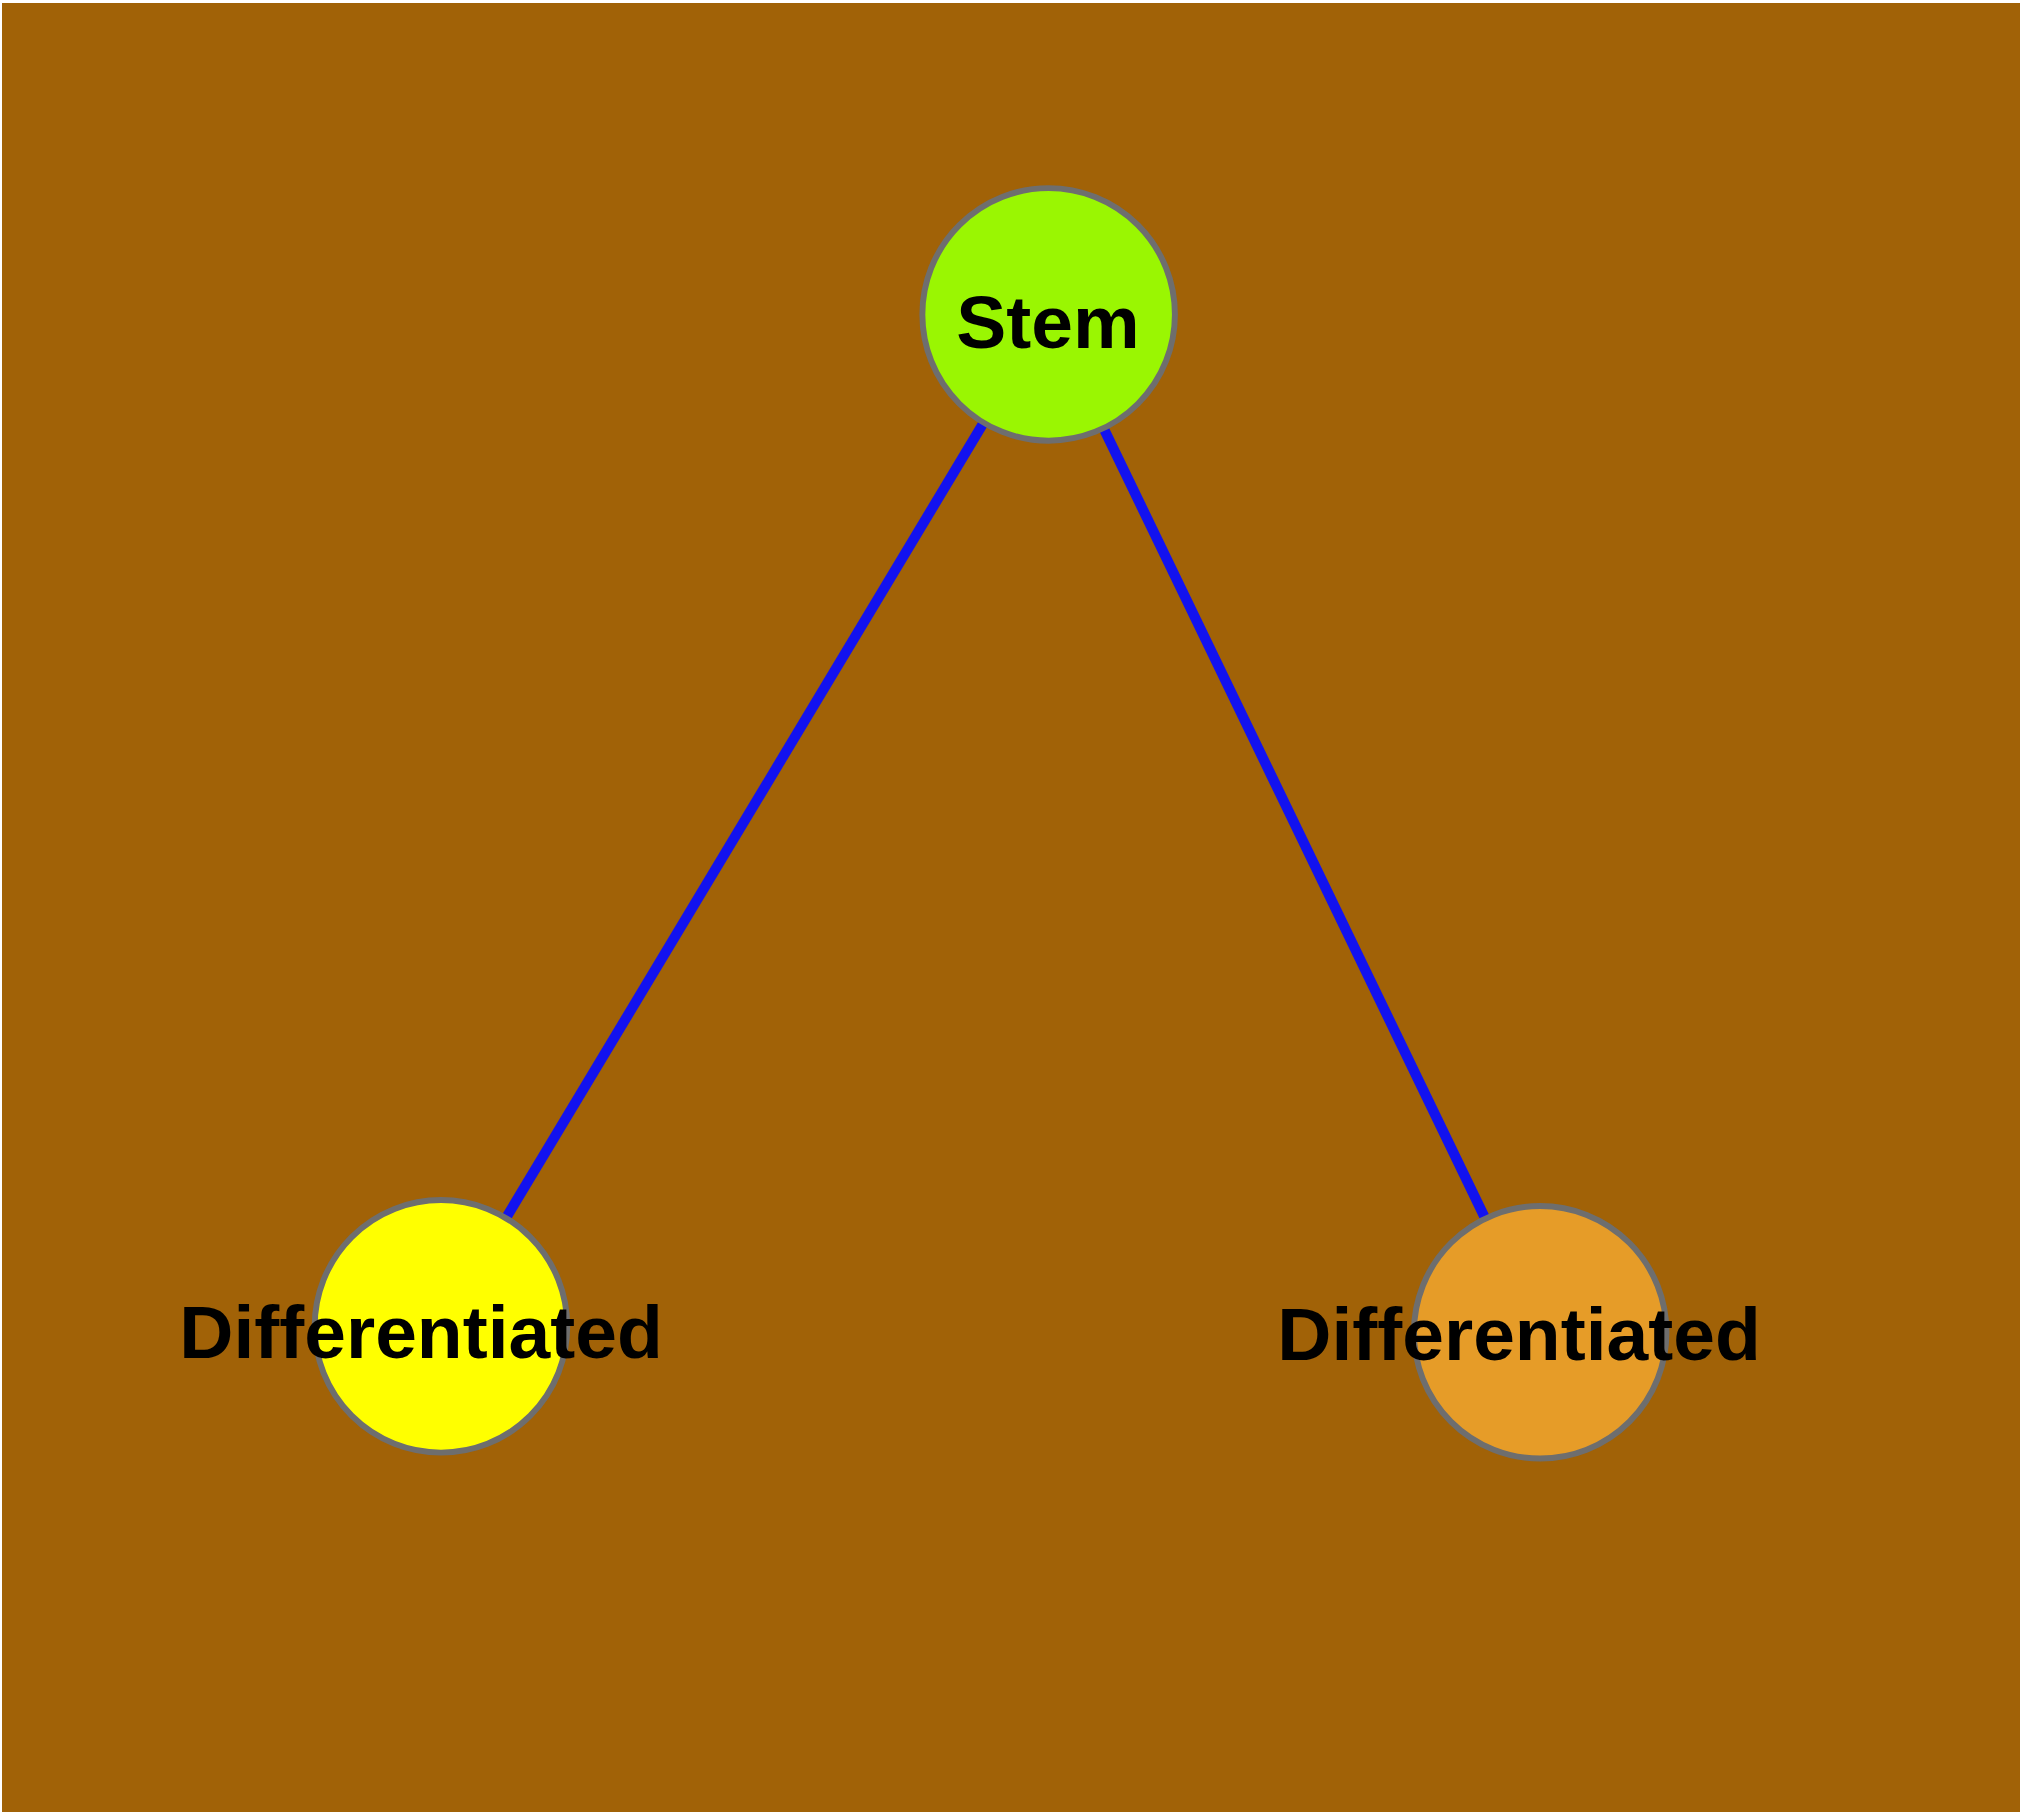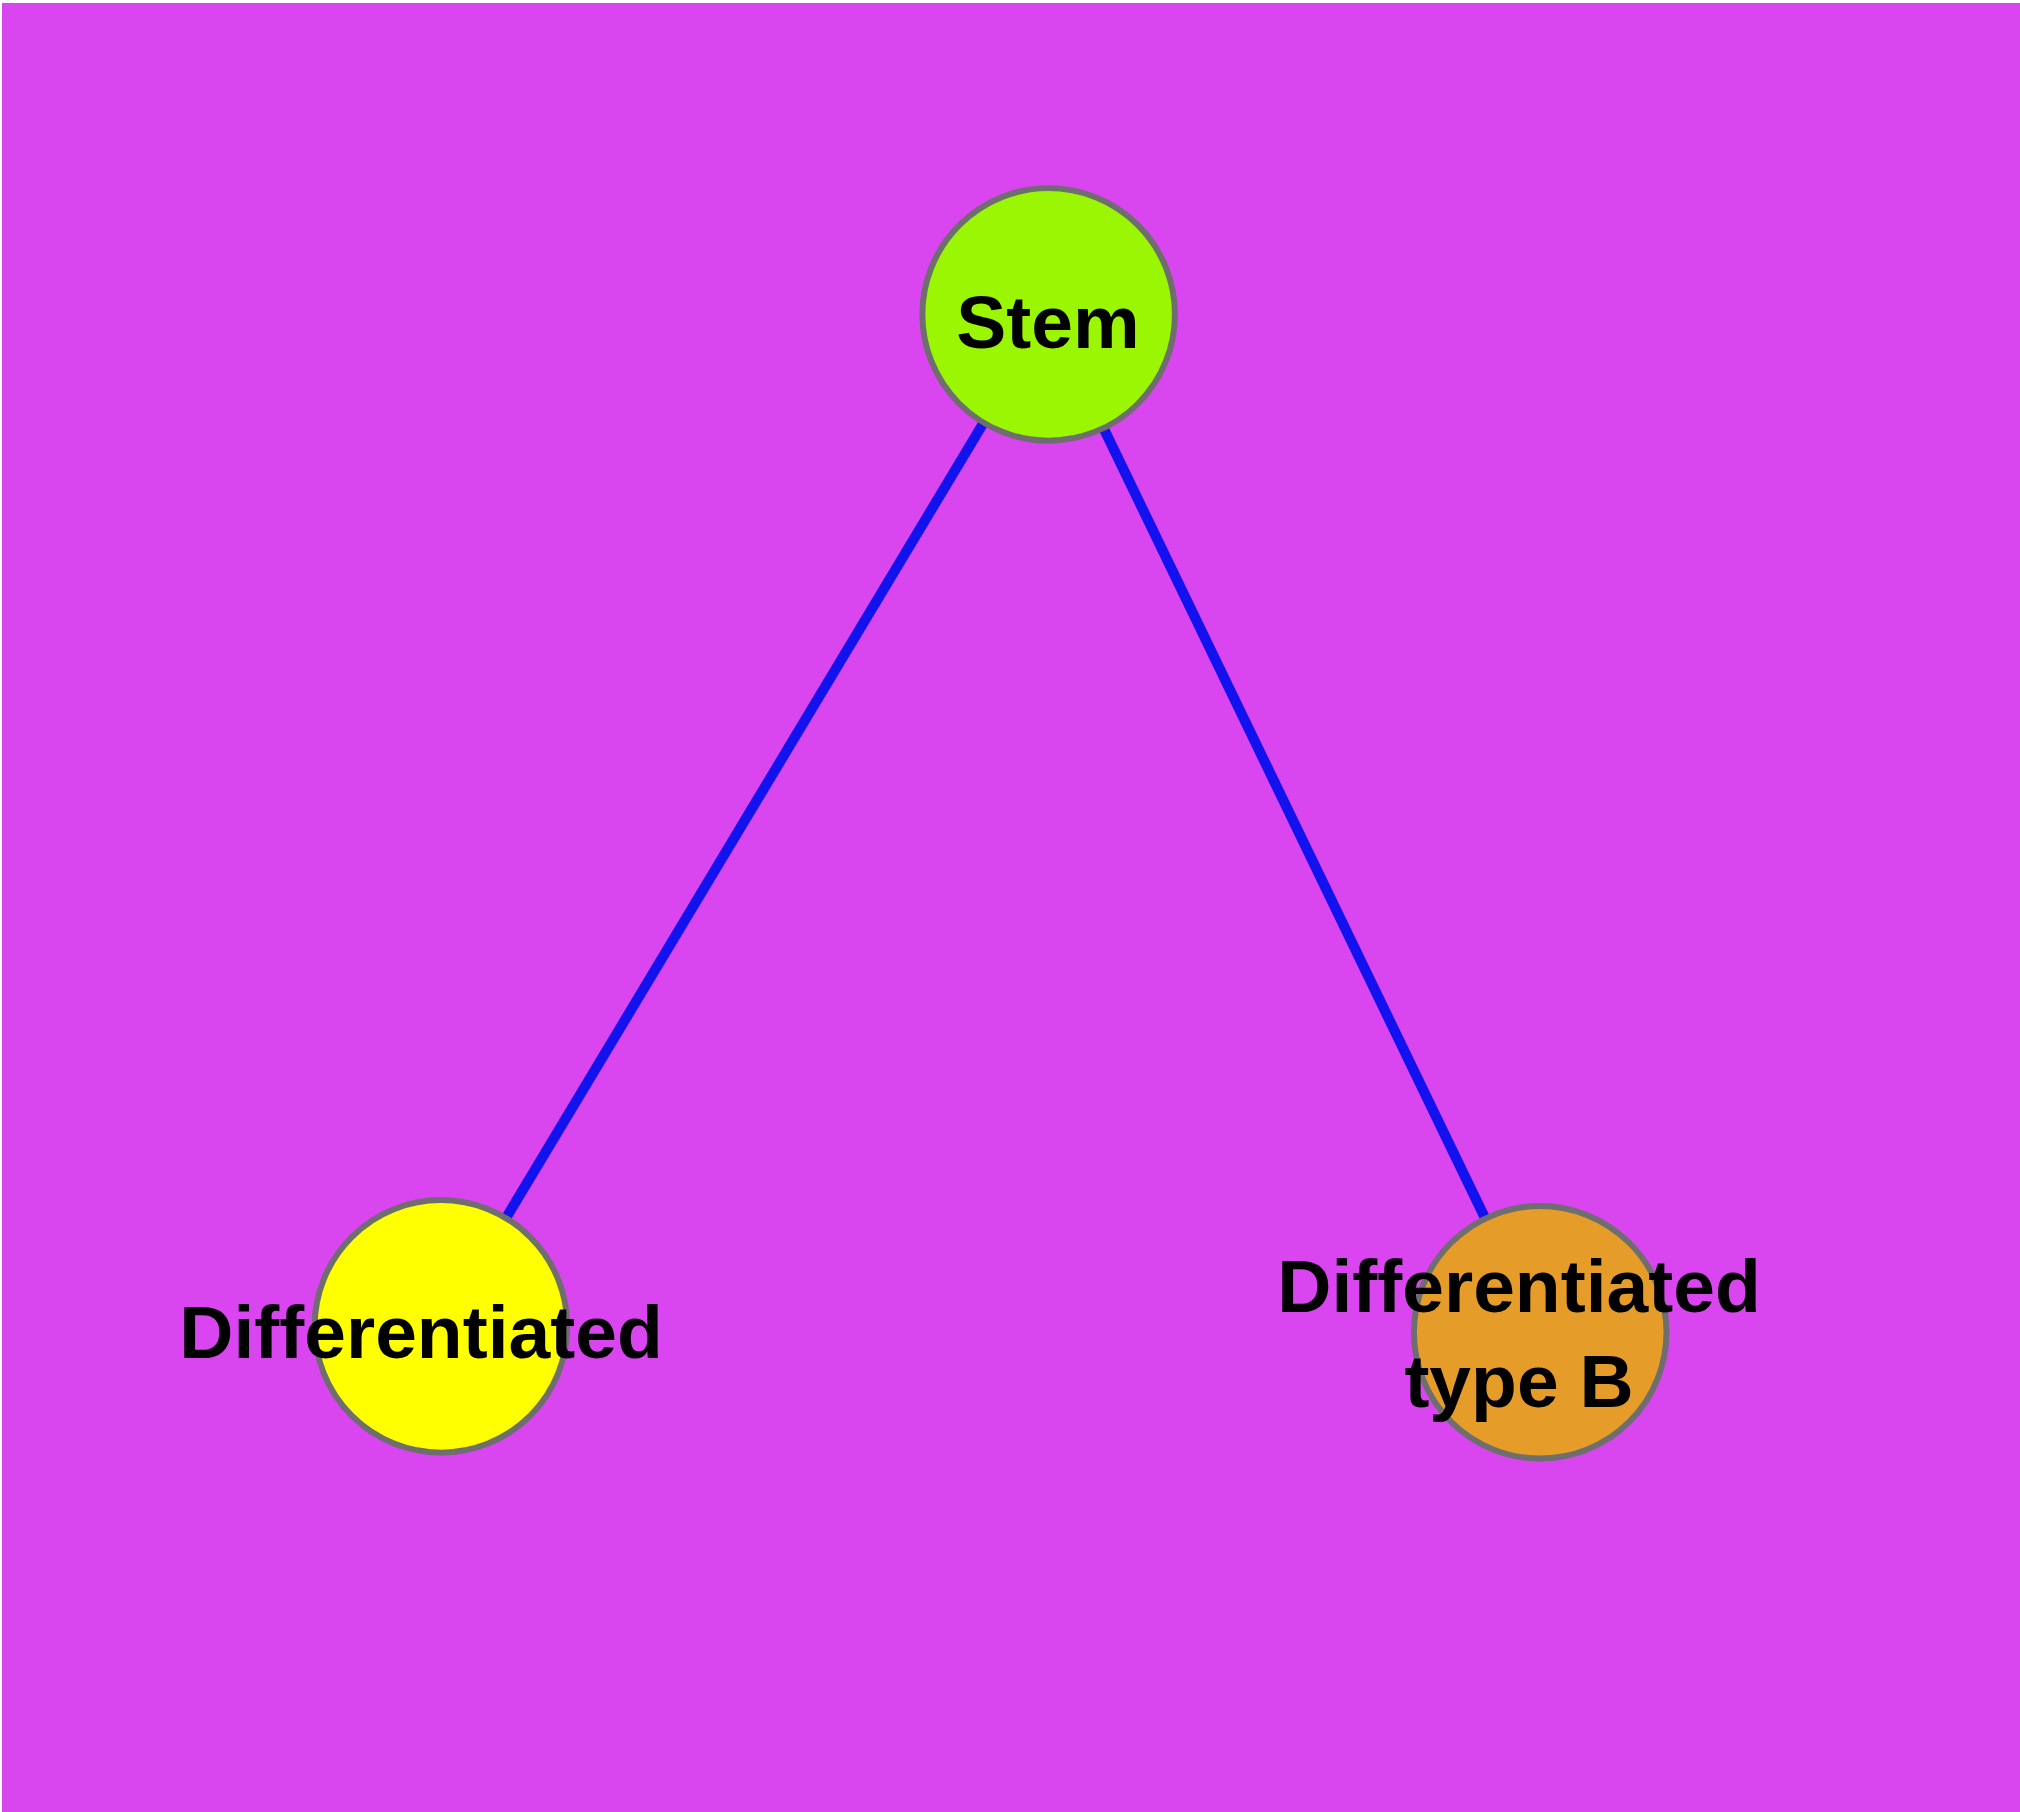--- a/index.html
+++ b/index.html
@@ -49,21 +49,21 @@
     font-size: 75px;
     line-height: 95px;
     color: #000000;
     white-space: nowrap;
     z-index: 3;
   }
 </style>
 </head>
 <body>
 
-<div class="canvas" style="background-color: #d946ef;">
+<div class="canvas" style="background-color: #a16207;">
 
   <svg class="graph" width="2021" height="1812" viewBox="0 0 2384 2138">
 
     <line x1="1237" y1="371" x2="520" y2="1565" stroke-width="12" stroke="#1212ef"></line>
     <line x1="1237" y1="371" x2="1817" y2="1572" stroke-width="12" stroke="#1212ef"></line>
 
     <circle cx="1237" cy="371" r="149" stroke-width="7" fill="#9af602" stroke="#6e6e6e"></circle>
     <circle cx="520" cy="1565" r="149" stroke-width="7" fill="#ffff00" stroke="#6e6e6e"></circle>
     <circle cx="1817" cy="1572" r="149" stroke-width="7" fill="#e69c28" stroke="#6e6e6e"></circle>
   </svg>
@@ -71,19 +71,18 @@
   <div class="node-label" style="left:1048px; top:322px;">
     <span>Stem</span>
   </div>
 
   <div class="node-label" style="left:421px; top:1332px;">
     <span>Differentiated</span>
   </div>
 
   <div class="node-label" style="left:1519px; top:1334px;">
     <span>Differentiated</span>
-    <span>type B</span>
   </div>
 
   <div class="margin-strip-top"></div>
   <div class="margin-strip-left"></div>
 </div>
 
 
 </body></html>

